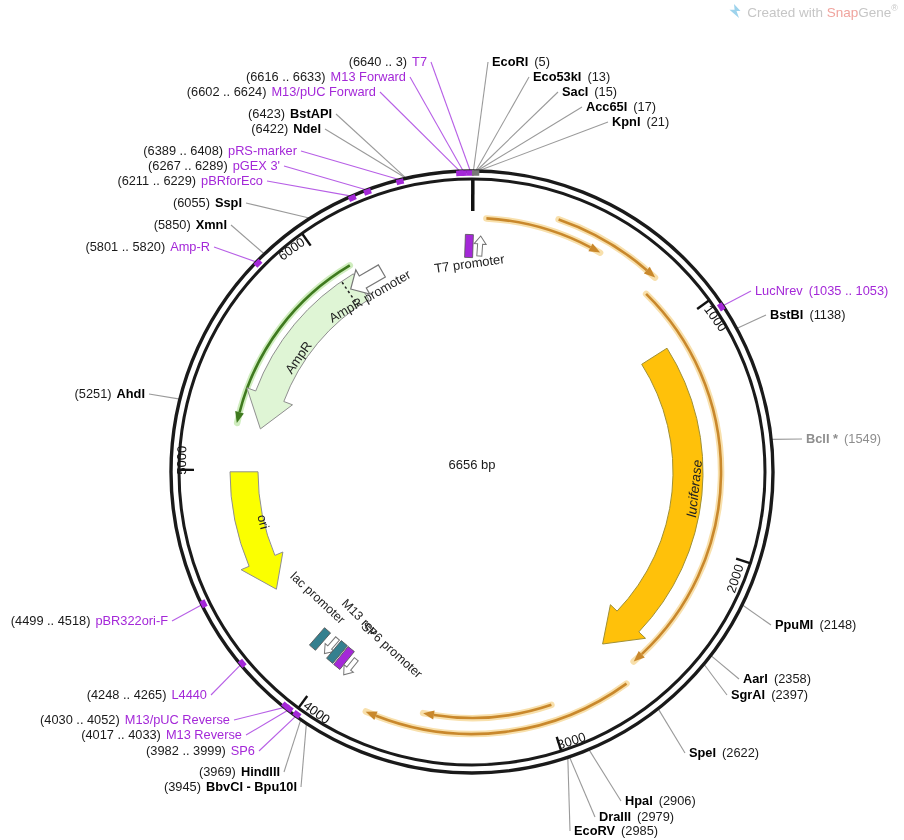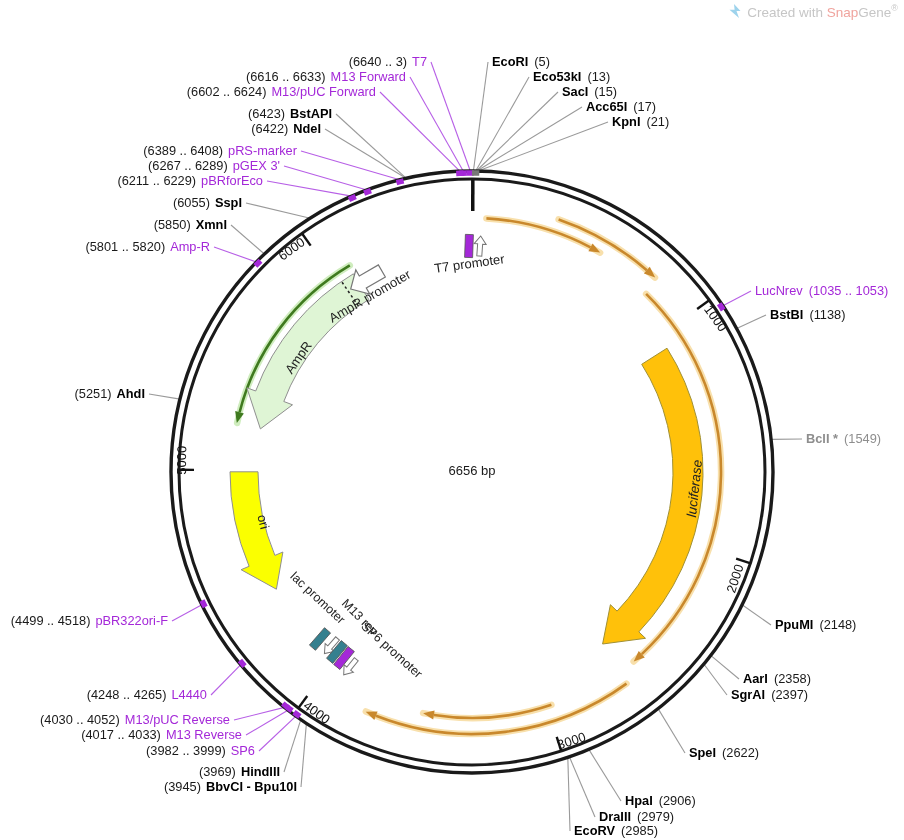--- a/index.html
+++ b/index.html
@@ -2,21 +2,21 @@
 <html><head>
 <meta charset="utf-8">
 <style>
   html,body{margin:0;padding:0;background:#fff;}
   #stage{position:relative;width:904px;height:840px;background:#ffffff;overflow:hidden;
          font-family:"Liberation Sans", sans-serif;}
   #map{position:absolute;left:0;top:0;}
   .center-label{position:absolute;left:472px;top:455px;transform:translate(-50%,0);
                 text-align:center;white-space:nowrap;}
   .center-label .t1{font-size:17px;font-weight:bold;color:#111;}
-  .center-label .t2{font-size:13px;color:#1a1a1a;margin-top:8px;}
+  .center-label .t2{font-size:13px;color:#1a1a1a;margin-top:2px;}
   .watermark{position:absolute;top:3px;right:6px;display:flex;align-items:center;gap:5px;
              font-size:13.5px;color:#c6c6c6;}
   .watermark .snap{color:#f0a49e;}
   .watermark .reg{font-size:9px;vertical-align:super;}
   svg text{font-family:"Liberation Sans", sans-serif;}
 </style>
 </head>
 <body>
 
 <div id="stage">

